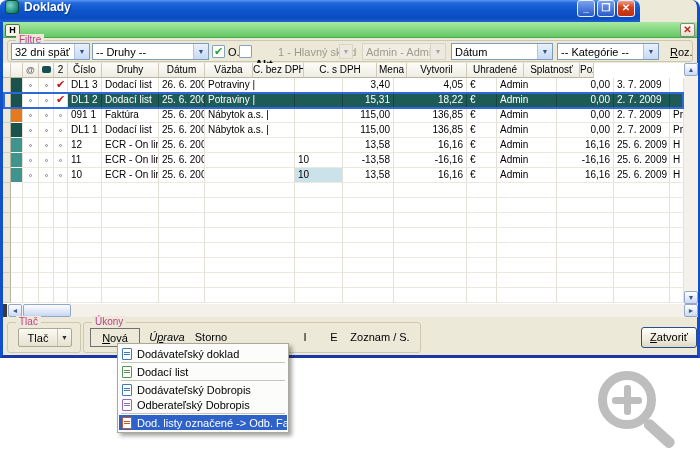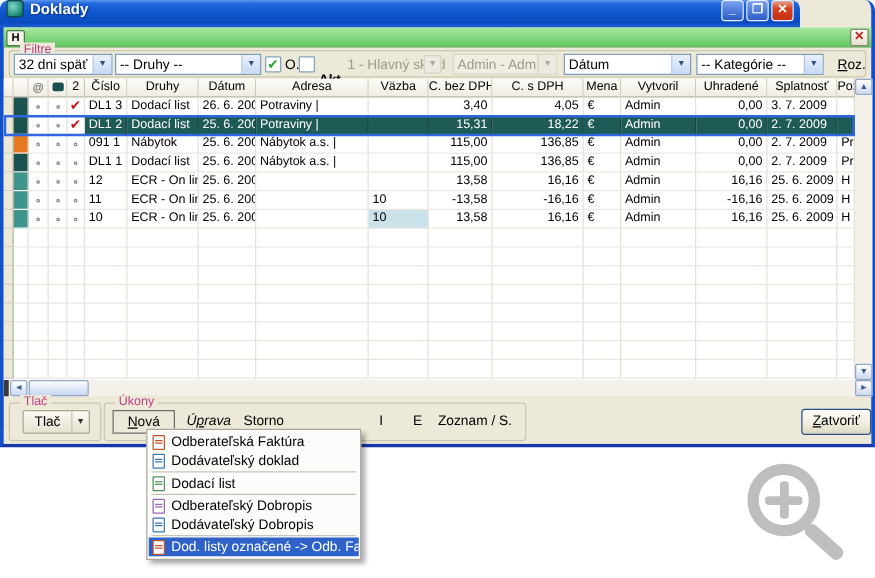--- a/index.html
+++ b/index.html
@@ -178,21 +178,20 @@
     <div class="grid">
       <div class="ghead">
         <span class="hcell w-sel"></span>
         <span class="hcell w-ind"></span>
         <span class="hcell w-att"><span class="attachglyph">@</span></span>
         <span class="hcell w-note"><span class="balloon"></span></span>
         <span class="hcell w-num">2</span>
         <span class="hcell w-cislo">Číslo</span>
         <span class="hcell w-doklad">Druhy</span>
         <span class="hcell w-datum">Dátum</span>
-        <span class="hcell w-adresa">Adresa</span>
         <span class="hcell w-vazba">Väzba</span>
         <span class="hcell w-cbez">C. bez DPH</span>
         <span class="hcell w-csdph">C. s DPH</span>
         <span class="hcell w-mena">Mena</span>
         <span class="hcell w-vytvoril">Vytvoril</span>
         <span class="hcell w-uhr">Uhradené</span>
         <span class="hcell w-splat">Splatnosť</span>
         <span class="hcell w-poz">Poz</span>
       </div>
       <div>
@@ -253,21 +252,21 @@
             <span class="cell w-att ccent">
               <span class="dot"></span>
             </span>
             <span class="cell w-note ccent">
               <span class="dot"></span>
             </span>
             <span class="cell w-num ccent">
               <span class="dot"></span>
             </span>
             <span class="cell w-cislo cdata">091 1</span>
-            <span class="cell w-doklad cdata">Nábytok</span>
+            <span class="cell w-doklad cdata">Faktúra</span>
             <span class="cell w-datum cdata">25. 6. 2009</span>
             <span class="cell w-adresa cdata">Nábytok a.s. |</span>
             <span class="cell w-vazba cdata"></span>
             <span class="cell w-cbez cnum cdata">115,00</span>
             <span class="cell w-csdph cnum cdata">136,85</span>
             <span class="cell w-mena cdata">€</span>
             <span class="cell w-vytvoril cdata">Admin</span>
             <span class="cell w-uhr cnum cdata">0,00</span>
             <span class="cell w-splat cdata">2. 7. 2009</span>
             <span class="cell w-poz cdata">Pr</span>
@@ -563,56 +562,49 @@
   </div>
 
   <div class="mag">
     <span class="mag-ring"></span>
     <span class="mag-ph"></span>
     <span class="mag-pv"></span>
     <span class="mag-handle"></span>
   </div>
 
   <div class="menu">
-      <div class="mitem">
-        <span class="micon" style="border-color: rgb(194, 85, 43);">
-          <i style="background: rgb(194, 85, 43);"></i>
-          <i style="background: rgb(194, 85, 43);"></i>
-        </span>
-        <span>Odberateľská Faktúra</span>
-      </div>
       <div class="mitem">
         <span class="micon" style="border-color: rgb(61, 122, 181);">
           <i style="background: rgb(61, 122, 181);"></i>
           <i style="background: rgb(61, 122, 181);"></i>
         </span>
         <span>Dodávateľský doklad</span>
       </div>
       <div class="msep"></div>
       <div class="mitem">
         <span class="micon" style="border-color: rgb(78, 149, 86);">
           <i style="background: rgb(78, 149, 86);"></i>
           <i style="background: rgb(78, 149, 86);"></i>
         </span>
         <span>Dodací list</span>
       </div>
       <div class="msep"></div>
       <div class="mitem">
+        <span class="micon" style="border-color: rgb(61, 122, 181);">
+          <i style="background: rgb(61, 122, 181);"></i>
+          <i style="background: rgb(61, 122, 181);"></i>
+        </span>
+        <span>Dodávateľský Dobropis</span>
+      </div>
+      <div class="mitem">
         <span class="micon" style="border-color: rgb(154, 102, 184);">
           <i style="background: rgb(154, 102, 184);"></i>
           <i style="background: rgb(154, 102, 184);"></i>
         </span>
         <span>Odberateľský Dobropis</span>
-      </div>
-      <div class="mitem">
-        <span class="micon" style="border-color: rgb(61, 122, 181);">
-          <i style="background: rgb(61, 122, 181);"></i>
-          <i style="background: rgb(61, 122, 181);"></i>
-        </span>
-        <span>Dodávateľský Dobropis</span>
       </div>
       <div class="msep"></div>
       <div class="mitem msel">
         <span class="micon" style="border-color: rgb(194, 85, 43);">
           <i style="background: rgb(194, 85, 43);"></i>
           <i style="background: rgb(194, 85, 43);"></i>
         </span>
         <span>Dod. listy označené -&gt; Odb. Faktúra</span>
       </div>
     </div>

